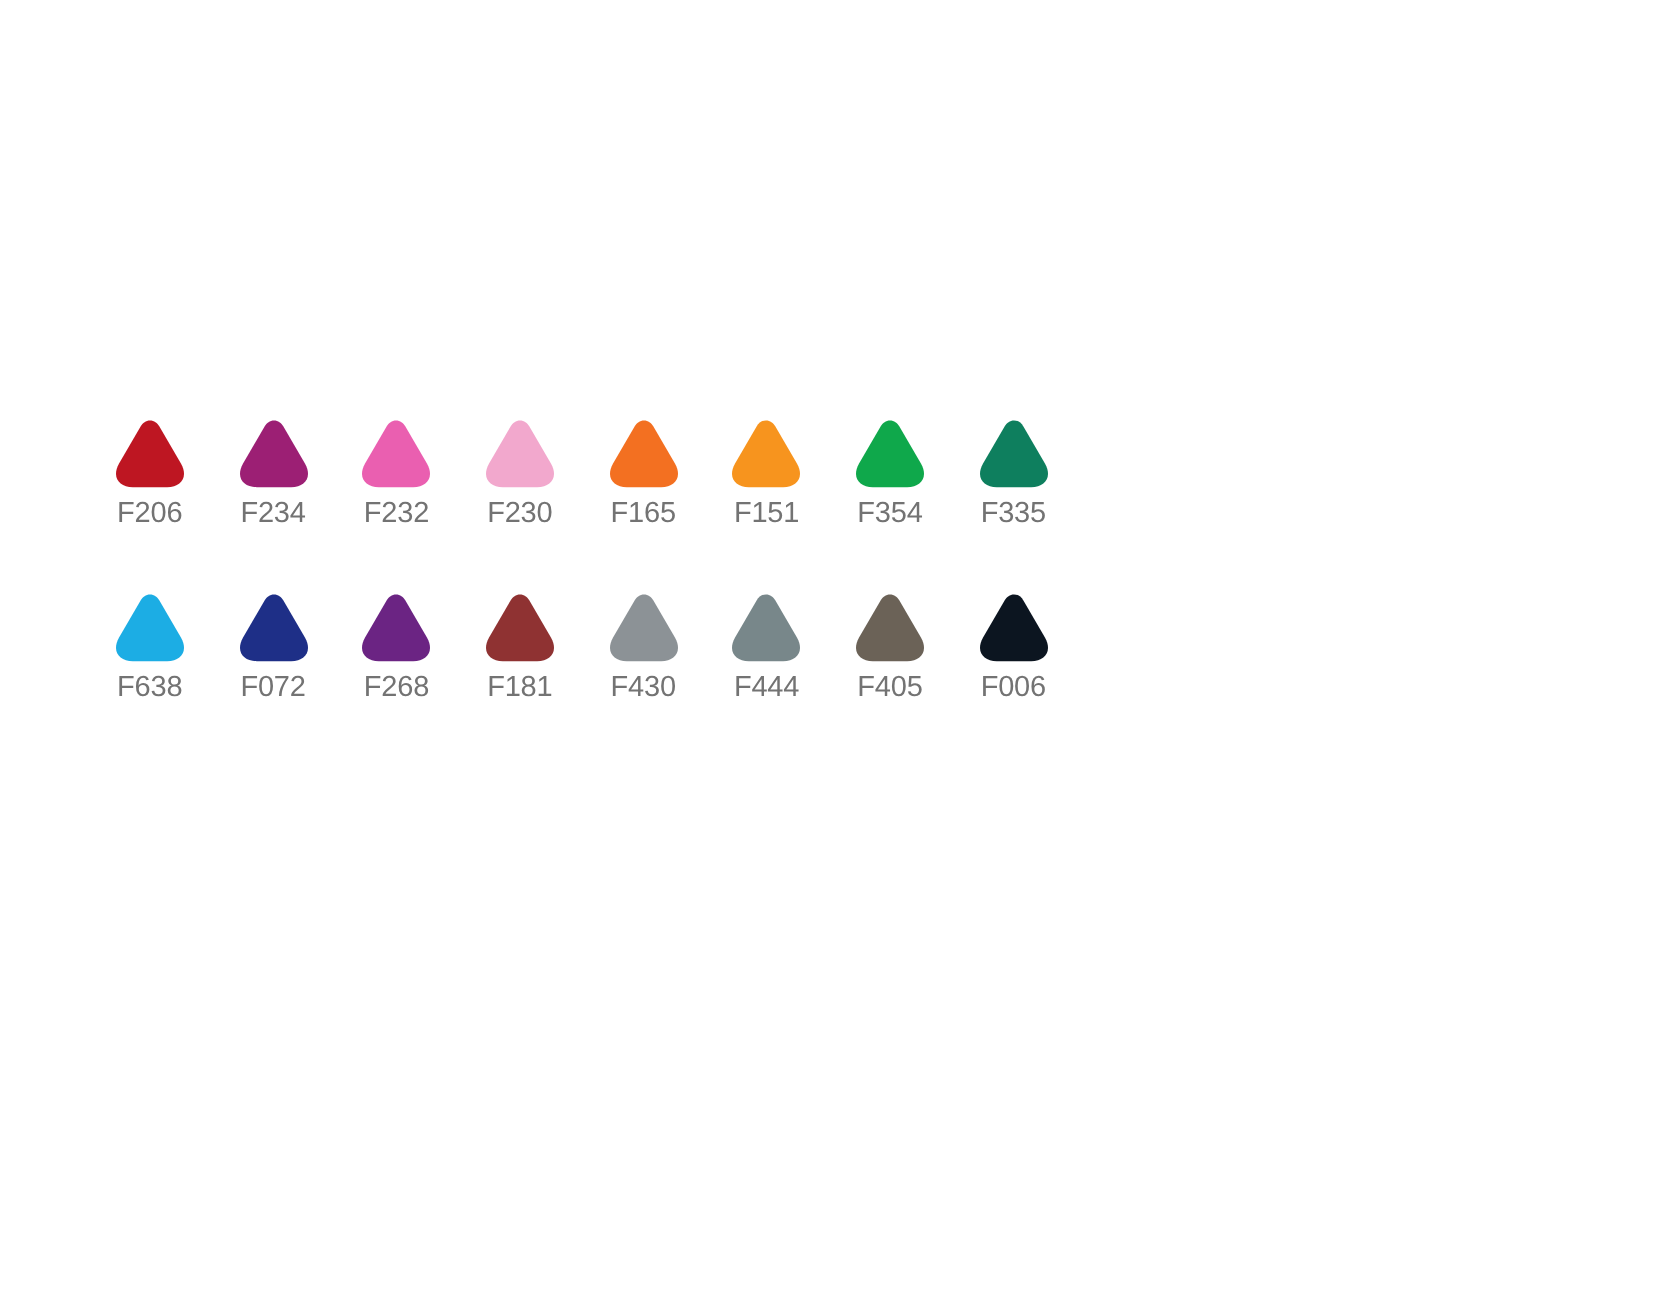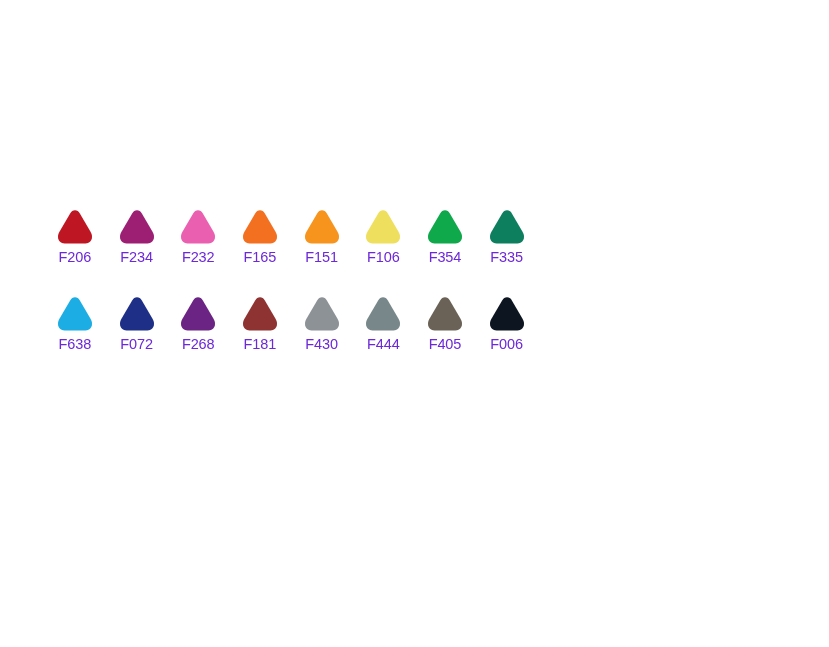--- a/index.html
+++ b/index.html
@@ -61,21 +61,21 @@
     height: 40px;
   }
 
   .swatch-label {
     margin-top: 1px;
     font-family: "Liberation Sans", "DejaVu Sans", sans-serif;
     font-size: 14.5px;
     font-weight: 400;
     line-height: 16px;
     letter-spacing: -0.1px;
-    color: #6d28d9;
+    color: #737373;
     white-space: nowrap;
     text-align: center;
   }
 </style>
 </head>
 <body>
 
 <div id="swatch-chart">
   <div class="swatch-grid">
       <div class="swatch-row">
@@ -99,40 +99,40 @@
           <span class="swatch-shape">
             <svg viewBox="0 0 40 40" width="40" height="40">
               <path d="M20 2.2 C22.1 2.2 23.6 3.4 24.7 5.2 L35.4 23.6 C36.6 25.7 37.0 27.3 37.0 28.9 C37.0 33.0 33.6 35.6 28.6 35.6 L11.4 35.6 C6.4 35.6 3.0 33.0 3.0 28.9 C3.0 27.3 3.4 25.7 4.6 23.6 L15.3 5.2 C16.4 3.4 17.9 2.2 20 2.2 Z" fill="#ea5fb0"></path>
             </svg>
           </span>
           <span class="swatch-label">F232</span>
         </div>
         <div class="swatch-cell">
           <span class="swatch-shape">
             <svg viewBox="0 0 40 40" width="40" height="40">
+              <path d="M20 2.2 C22.1 2.2 23.6 3.4 24.7 5.2 L35.4 23.6 C36.6 25.7 37.0 27.3 37.0 28.9 C37.0 33.0 33.6 35.6 28.6 35.6 L11.4 35.6 C6.4 35.6 3.0 33.0 3.0 28.9 C3.0 27.3 3.4 25.7 4.6 23.6 L15.3 5.2 C16.4 3.4 17.9 2.2 20 2.2 Z" fill="#f2a8cd"></path>
+            </svg>
+          </span>
+          <span class="swatch-label">F230</span>
+        </div>
+        <div class="swatch-cell">
+          <span class="swatch-shape">
+            <svg viewBox="0 0 40 40" width="40" height="40">
               <path d="M20 2.2 C22.1 2.2 23.6 3.4 24.7 5.2 L35.4 23.6 C36.6 25.7 37.0 27.3 37.0 28.9 C37.0 33.0 33.6 35.6 28.6 35.6 L11.4 35.6 C6.4 35.6 3.0 33.0 3.0 28.9 C3.0 27.3 3.4 25.7 4.6 23.6 L15.3 5.2 C16.4 3.4 17.9 2.2 20 2.2 Z" fill="#f37021"></path>
             </svg>
           </span>
           <span class="swatch-label">F165</span>
         </div>
         <div class="swatch-cell">
           <span class="swatch-shape">
             <svg viewBox="0 0 40 40" width="40" height="40">
               <path d="M20 2.2 C22.1 2.2 23.6 3.4 24.7 5.2 L35.4 23.6 C36.6 25.7 37.0 27.3 37.0 28.9 C37.0 33.0 33.6 35.6 28.6 35.6 L11.4 35.6 C6.4 35.6 3.0 33.0 3.0 28.9 C3.0 27.3 3.4 25.7 4.6 23.6 L15.3 5.2 C16.4 3.4 17.9 2.2 20 2.2 Z" fill="#f7941e"></path>
             </svg>
           </span>
           <span class="swatch-label">F151</span>
-        </div>
-        <div class="swatch-cell">
-          <span class="swatch-shape">
-            <svg viewBox="0 0 40 40" width="40" height="40">
-              <path d="M20 2.2 C22.1 2.2 23.6 3.4 24.7 5.2 L35.4 23.6 C36.6 25.7 37.0 27.3 37.0 28.9 C37.0 33.0 33.6 35.6 28.6 35.6 L11.4 35.6 C6.4 35.6 3.0 33.0 3.0 28.9 C3.0 27.3 3.4 25.7 4.6 23.6 L15.3 5.2 C16.4 3.4 17.9 2.2 20 2.2 Z" fill="#efdf5e"></path>
-            </svg>
-          </span>
-          <span class="swatch-label">F106</span>
         </div>
         <div class="swatch-cell">
           <span class="swatch-shape">
             <svg viewBox="0 0 40 40" width="40" height="40">
               <path d="M20 2.2 C22.1 2.2 23.6 3.4 24.7 5.2 L35.4 23.6 C36.6 25.7 37.0 27.3 37.0 28.9 C37.0 33.0 33.6 35.6 28.6 35.6 L11.4 35.6 C6.4 35.6 3.0 33.0 3.0 28.9 C3.0 27.3 3.4 25.7 4.6 23.6 L15.3 5.2 C16.4 3.4 17.9 2.2 20 2.2 Z" fill="#0fa84b"></path>
             </svg>
           </span>
           <span class="swatch-label">F354</span>
         </div>
         <div class="swatch-cell">

